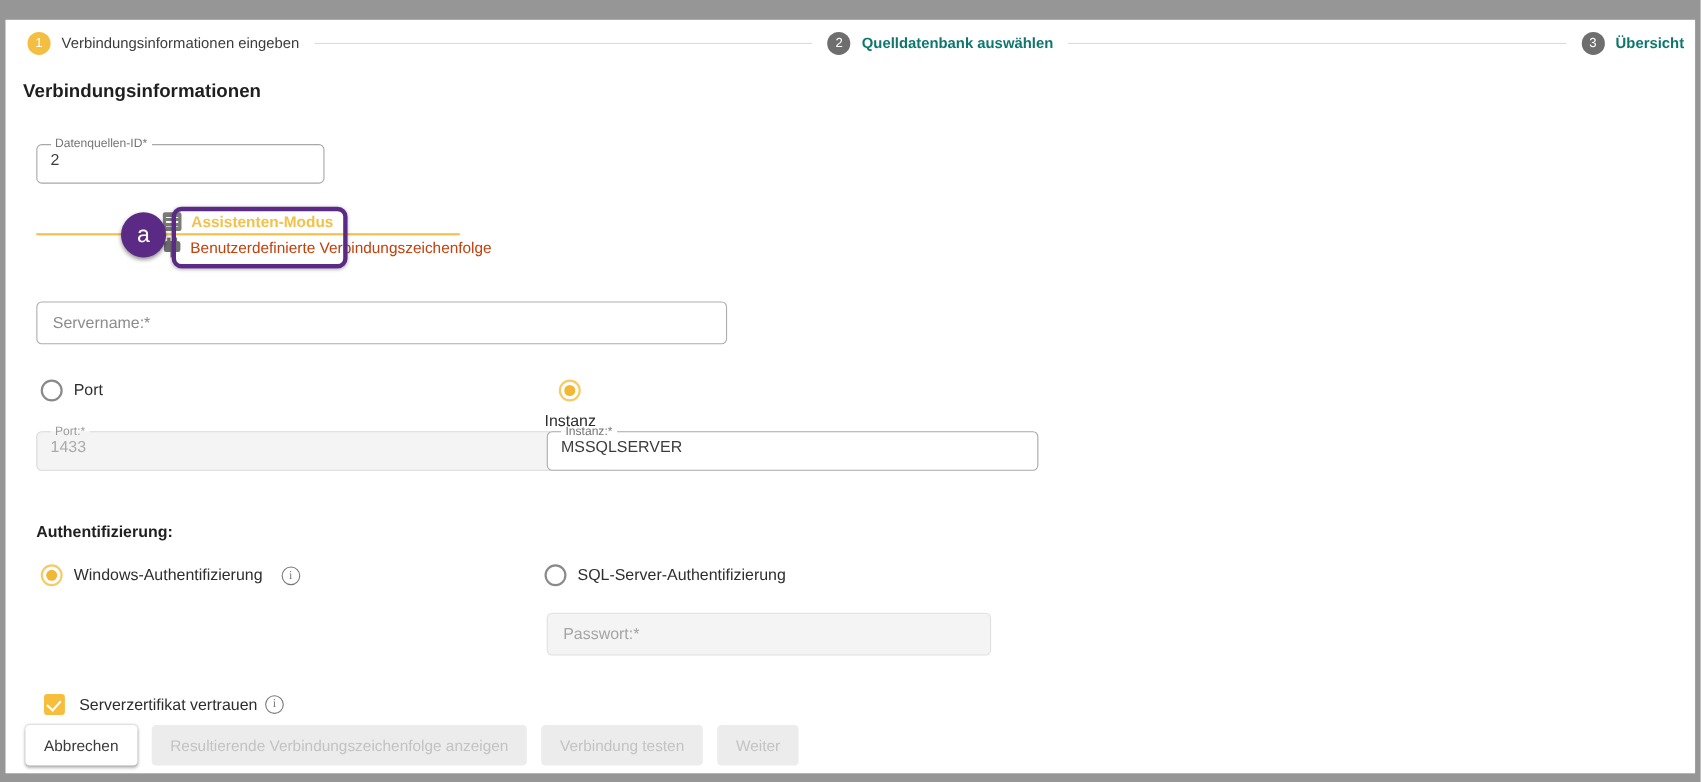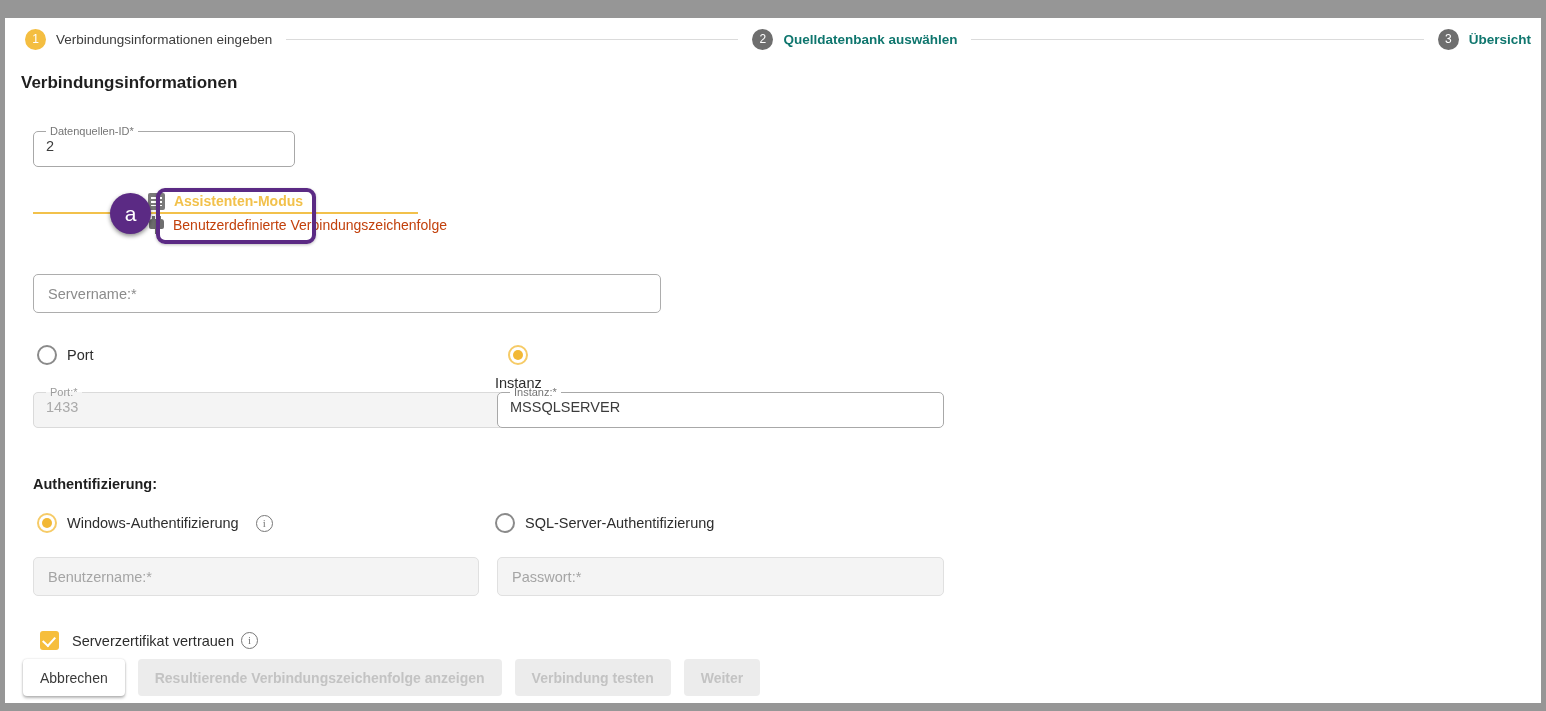--- a/index.html
+++ b/index.html
@@ -147,21 +147,21 @@
   
   .button-row { position: absolute; left: 18px; top: 641px; display: flex; gap: 13px; }
   .btn {
     height: 37px; border: none; border-radius: 4px; padding: 0 17px;
     font-family: "Liberation Sans", sans-serif; font-size: 14px; white-space: nowrap;
   }
   .btn-raised {
     background: #ffffff; color: #3A3A3A; cursor: pointer;
     box-shadow: 0 2px 3px rgba(0,0,0,0.28), 0 0 2px rgba(0,0,0,0.15);
   }
-  .btn-disabled { background: #ECECEC; color: #C3C3C3; cursor: default; font-weight: bold; }
+  .btn-disabled { background: #ECECEC; color: #C3C3C3; cursor: default; }
 </style>
 </head>
 <body>
 
 <div class="app">
   <div class="content">
 
     <div class="stepper">
       <div class="step">
         <span class="step-circle active">1</span>
@@ -231,22 +231,21 @@
         <span class="radio-circle checked"></span>
         <span class="radio-label">Windows-Authentifizierung</span>
         <span class="info-icon"></span>
       </div>
       <div class="radio-item" style="left:462px;">
         <span class="radio-circle"></span>
         <span class="radio-label">SQL-Server-Authentifizierung</span>
       </div>
     </div>
 
-    <input type="text" disabled="" class="plain" style="left: 28px; top: 539px; width: 446px; height: 39px;" placeholder="Benutzername:*">
-    <input type="text" disabled="" class="plain" style="left: 492px; top: 539px; width: 447px; height: 39px;" placeholder="Passwort:*">
+    <input type="text" disabled="" class="plain" style="left: 492px; top: 539px; width: 404px; height: 39px;" placeholder="Passwort:*">
 
     <div class="checkbox-row">
       <span class="checkbox"></span>
       <span class="checkbox-label">Serverzertifikat vertrauen</span>
       <span class="info-icon"></span>
     </div>
 
     <div class="button-row">
       <button class="btn btn-raised">Abbrechen</button>
       <button class="btn btn-disabled" disabled="">Resultierende Verbindungszeichenfolge anzeigen</button>

